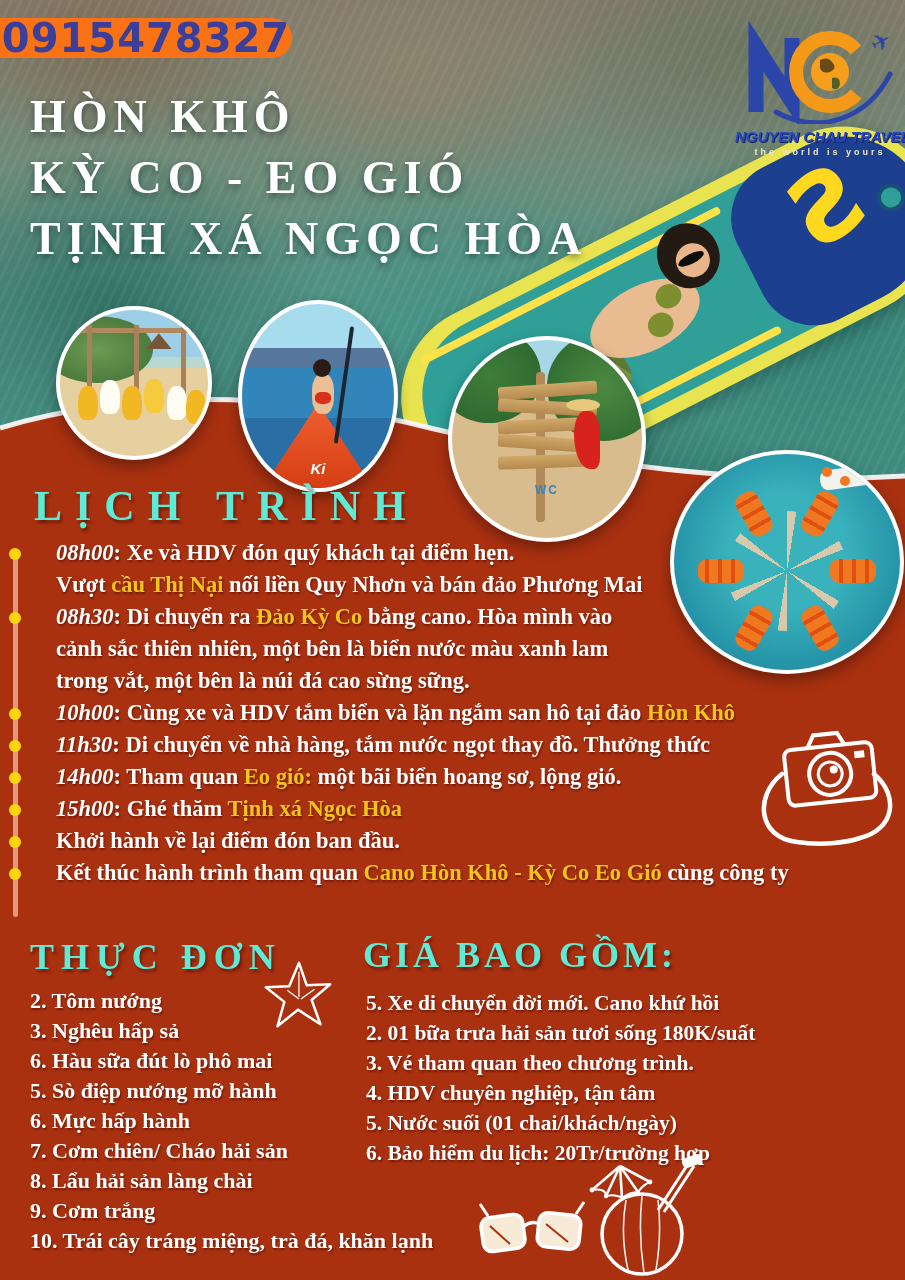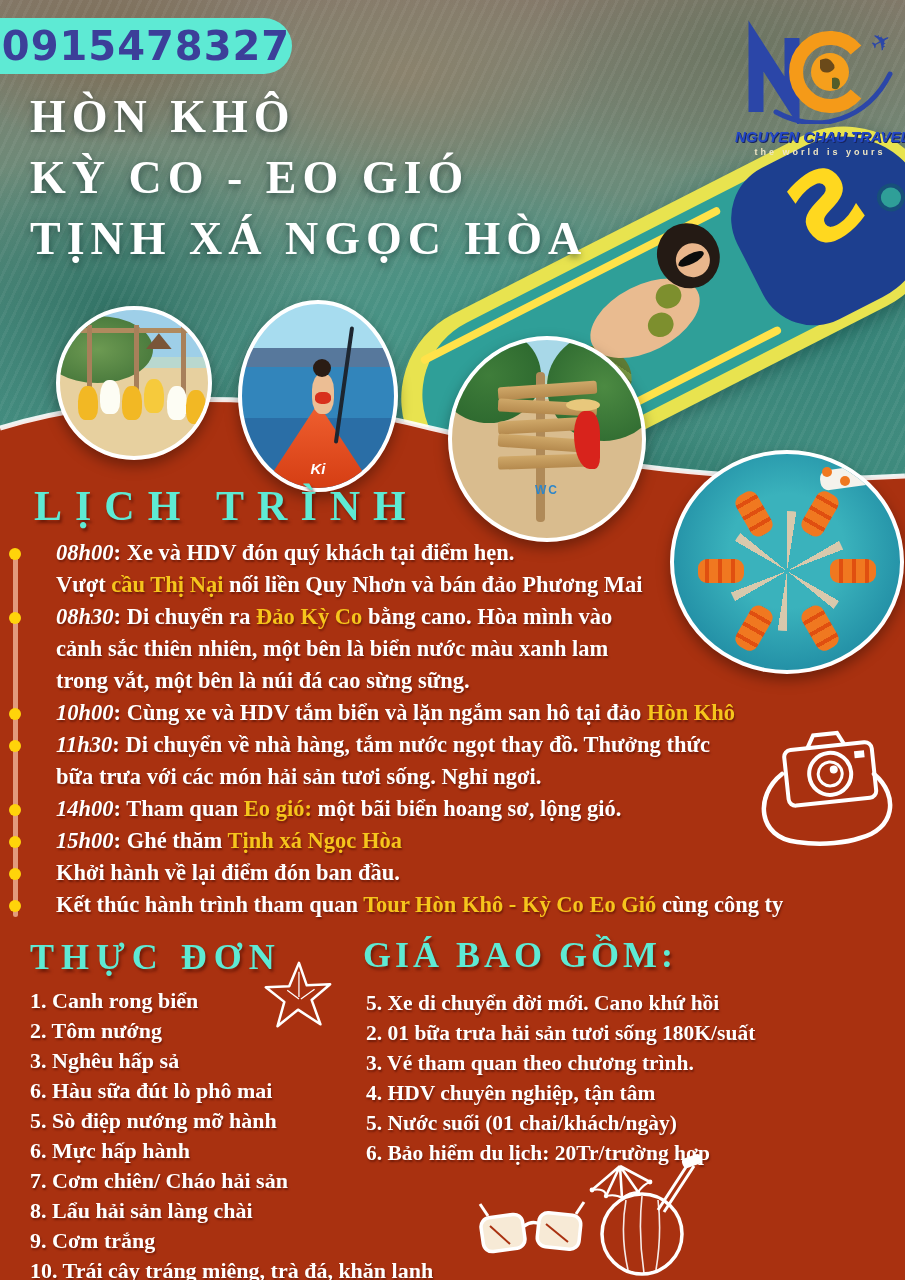--- a/index.html
+++ b/index.html
@@ -96,22 +96,22 @@
   .ov4 .spokes { left:50%; top:54%; width:120px; height:120px; margin:-60px 0 0 -60px; border-radius:50%;
     background:repeating-conic-gradient(rgba(244,205,170,.85) 0 9deg, transparent 9deg 60deg); }
   .ov4 .jk { left:50%; top:54%; width:46px; height:24px; margin:-12px 0 0 -23px; border-radius:9px;
     background:repeating-linear-gradient(90deg,#f07820 0 9px,#e04f10 9px 13px);
     transform:rotate(var(--a)) translate(66px); }
   .ov4 .dock { right:8%; top:6%; width:62px; height:20px; background:#f4f2ec; border-radius:8px; transform:rotate(-8deg); }
   .ov4 .dotp { width:10px; height:10px; border-radius:50%; background:#f07820; top:8%; }
   .ov4 .d1 { right:12%; } .ov4 .d2 { right:22%; top:10%; } .ov4 .d3 { right:30%; top:6%; }
 
   
-  .phone { position:absolute; left:0; top:18px; width:292px; height:56px; z-index:6;
-    background:#5eead4; border-radius:0 30px 30px 0; display:flex; align-items:center; justify-content:center;
+  .phone { position:absolute; left:0; top:18px; width:292px; height:40px; z-index:6;
+    background:#f97316; border-radius:0 30px 30px 0; display:flex; align-items:center; justify-content:center;
     font:800 40px "DejaVu Sans",sans-serif; color:#3c3f99; letter-spacing:1px; }
   .title { position:absolute; left:30px; top:86px; z-index:6; color:#fff;
     font-weight:700; font-size:46px; line-height:61px; letter-spacing:6px;
     text-shadow:0 3px 7px rgba(0,30,30,.5); }
   .logo { position:absolute; left:735px; top:20px; width:170px; z-index:6; text-align:center; }
   .logo-name { font:italic 700 15px "Liberation Sans",sans-serif; color:#2448c8;
     white-space:nowrap; text-shadow:1px 1px 0 #18255e; }
   .logo-tag { font:700 9px "Liberation Sans",sans-serif; color:#efe6c4; letter-spacing:3px; margin-top:2px; }
 
   
@@ -257,30 +257,28 @@
   <div class="sec-heading h-itin">LỊCH TRÌNH</div>
   <div class="timeline"></div>
   <div class="itin">
       <div class="it-line"><span class="bullet"></span><span class="c-time">08h00</span><span>: Xe và HDV đón quý khách tại điểm hẹn.</span></div>
       <div class="it-line"><span>Vượt </span><span class="c-y">cầu Thị Nại</span><span> nối liền Quy Nhơn và bán đảo Phương Mai</span></div>
       <div class="it-line"><span class="bullet"></span><span class="c-time">08h30</span><span>: Di chuyển ra </span><span class="c-y">Đảo Kỳ Co</span><span> bằng cano. Hòa mình vào</span></div>
       <div class="it-line"><span>cảnh sắc thiên nhiên, một bên là biển nước màu xanh lam</span></div>
       <div class="it-line"><span>trong vắt, một bên là núi đá cao sừng sững.</span></div>
       <div class="it-line"><span class="bullet"></span><span class="c-time">10h00</span><span>: Cùng xe và HDV tắm biển và lặn ngắm san hô tại đảo </span><span class="c-y">Hòn Khô</span></div>
       <div class="it-line"><span class="bullet"></span><span class="c-time">11h30</span><span>: Di chuyển về nhà hàng, tắm nước ngọt thay đồ. Thưởng thức</span></div>
-      <div class="it-line"><span>bữa trưa với các món hải sản tươi sống. Nghỉ ngơi.</span></div>
       <div class="it-line"><span class="bullet"></span><span class="c-time">14h00</span><span>: Tham quan </span><span class="c-y">Eo gió:</span><span> một bãi biển hoang sơ, lộng gió.</span></div>
       <div class="it-line"><span class="bullet"></span><span class="c-time">15h00</span><span>: Ghé thăm </span><span class="c-y">Tịnh xá Ngọc Hòa</span></div>
       <div class="it-line"><span class="bullet"></span><span>Khởi hành về lại điểm đón ban đầu.</span></div>
-      <div class="it-line"><span class="bullet"></span><span>Kết thúc hành trình tham quan </span><span class="c-y">Tour Hòn Khô - Kỳ Co Eo Gió</span><span> cùng công ty</span></div>
+      <div class="it-line"><span class="bullet"></span><span>Kết thúc hành trình tham quan </span><span class="c-y">Cano Hòn Khô - Kỳ Co Eo Gió</span><span> cùng công ty</span></div>
     </div>
 
   <div class="sec-heading h-menu">THỰC ĐƠN</div>
   <div class="col-list menu-list">
-      <div class="col-line">1. Canh rong biển</div>
       <div class="col-line">2. Tôm nướng</div>
       <div class="col-line">3. Nghêu hấp sả</div>
       <div class="col-line">6. Hàu sữa đút lò phô mai</div>
       <div class="col-line">5. Sò điệp nướng mỡ hành</div>
       <div class="col-line">6. Mực hấp hành</div>
       <div class="col-line">7. Cơm chiên/ Cháo hải sản</div>
       <div class="col-line">8. Lẩu hải sản làng chài</div>
       <div class="col-line">9. Cơm trắng</div>
       <div class="col-line">10. Trái cây tráng miệng, trà đá, khăn lạnh</div>
     </div>

